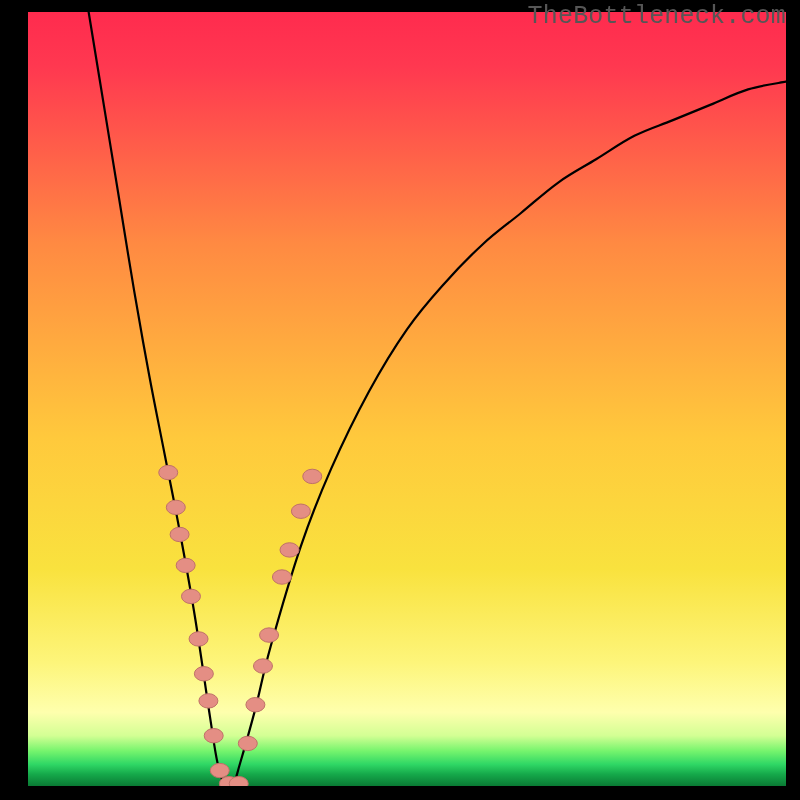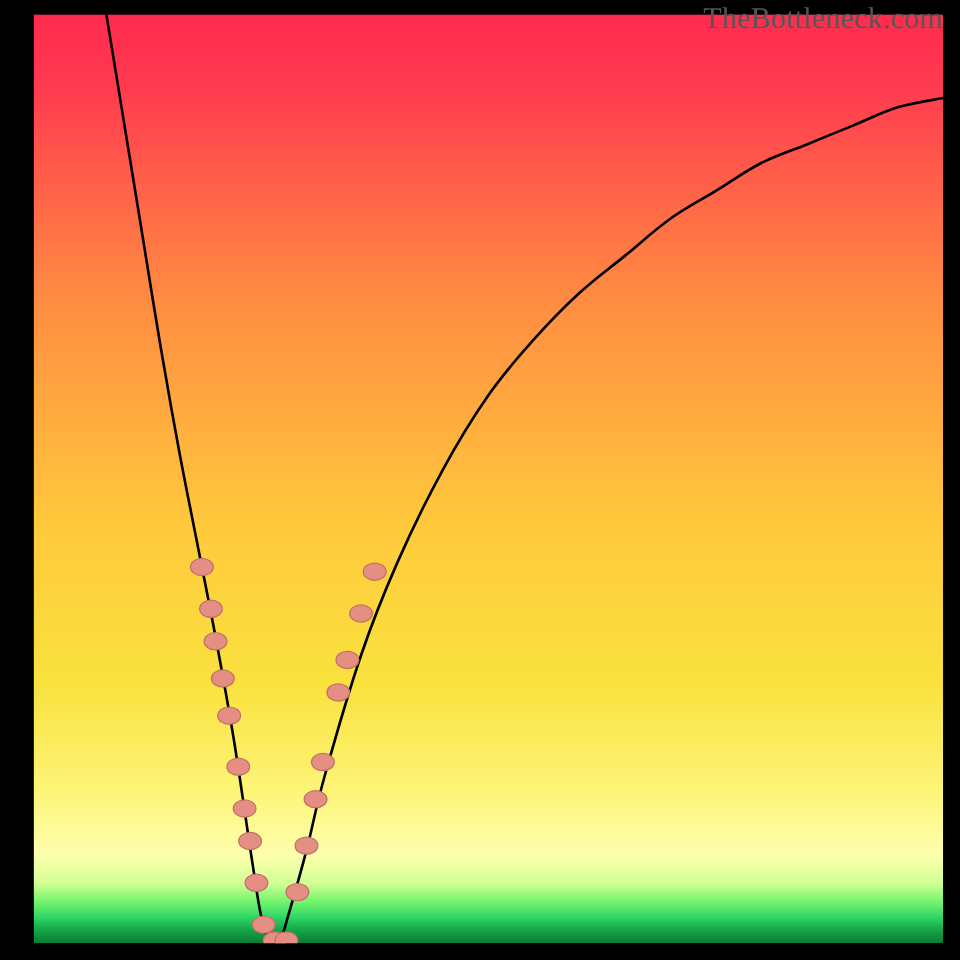--- a/index.html
+++ b/index.html
@@ -14,21 +14,21 @@
     position: absolute;
     left: 28px;
     top: 12px;
     width: 758px;
     height: 774px;
   }
   .watermark {
     position: absolute;
     top: 2px;
     right: 14px;
-    font-family: Liberation Serif, serif;
+    font-family: Liberation Mono, monospace;
     font-size: 25px;
     font-weight: 400;
     color: #565656;
     letter-spacing: 0.2px;
   }
 </style>
 </head>
 <body>
 
 <div class="frame">

